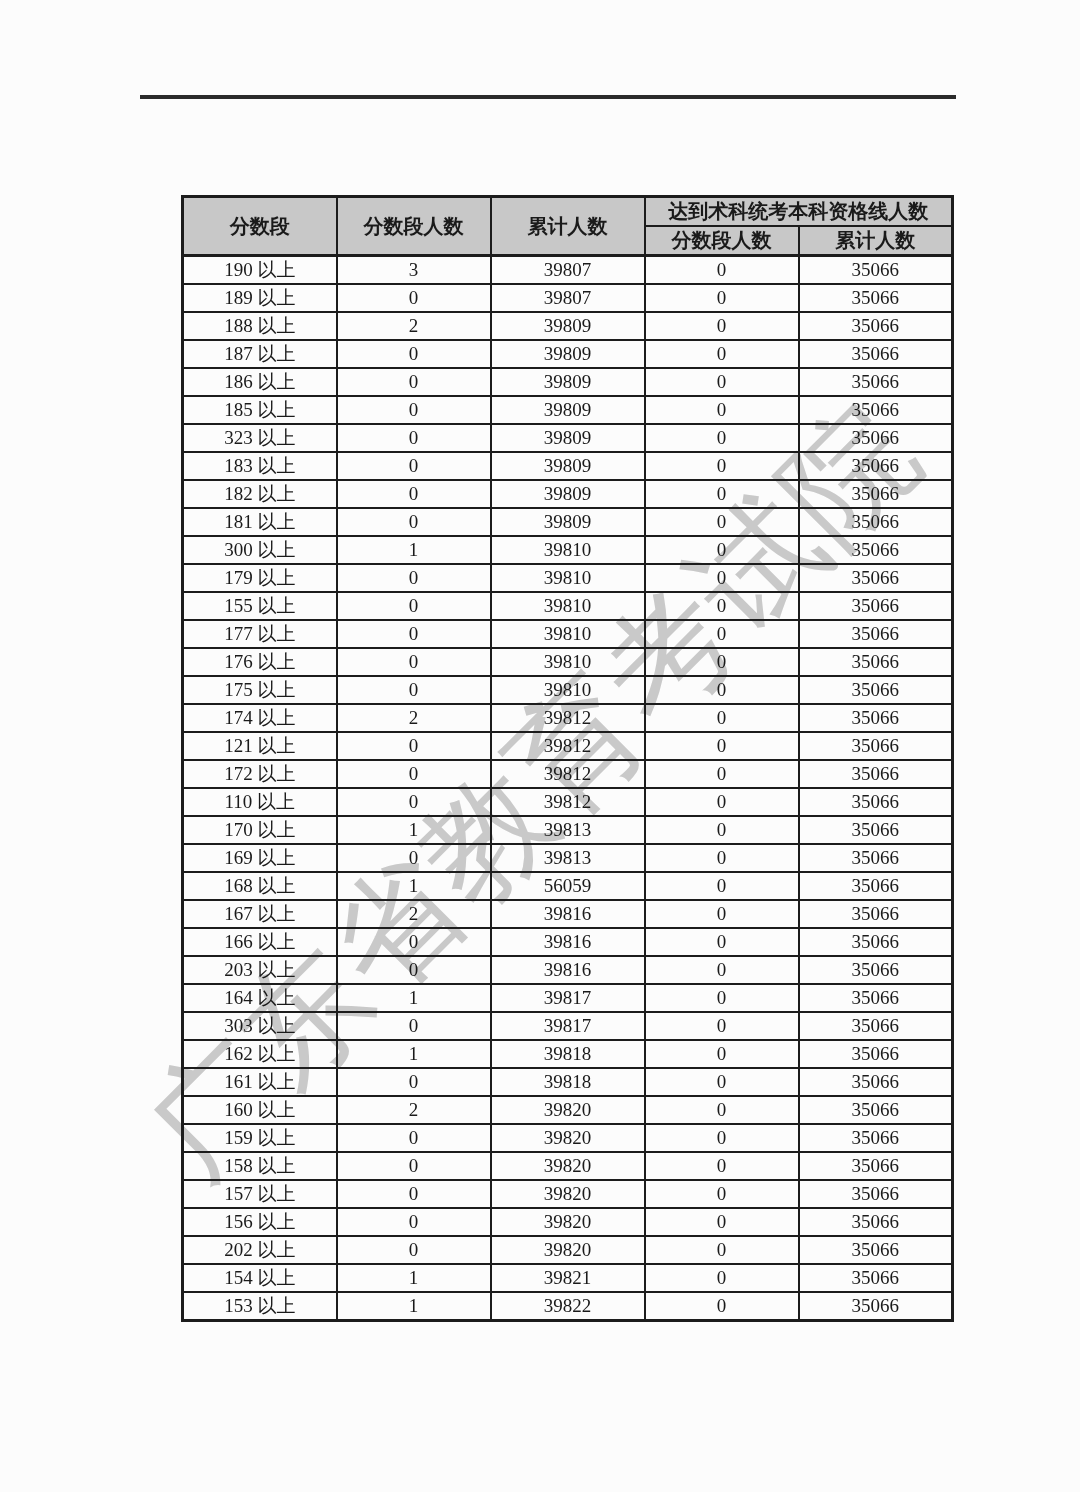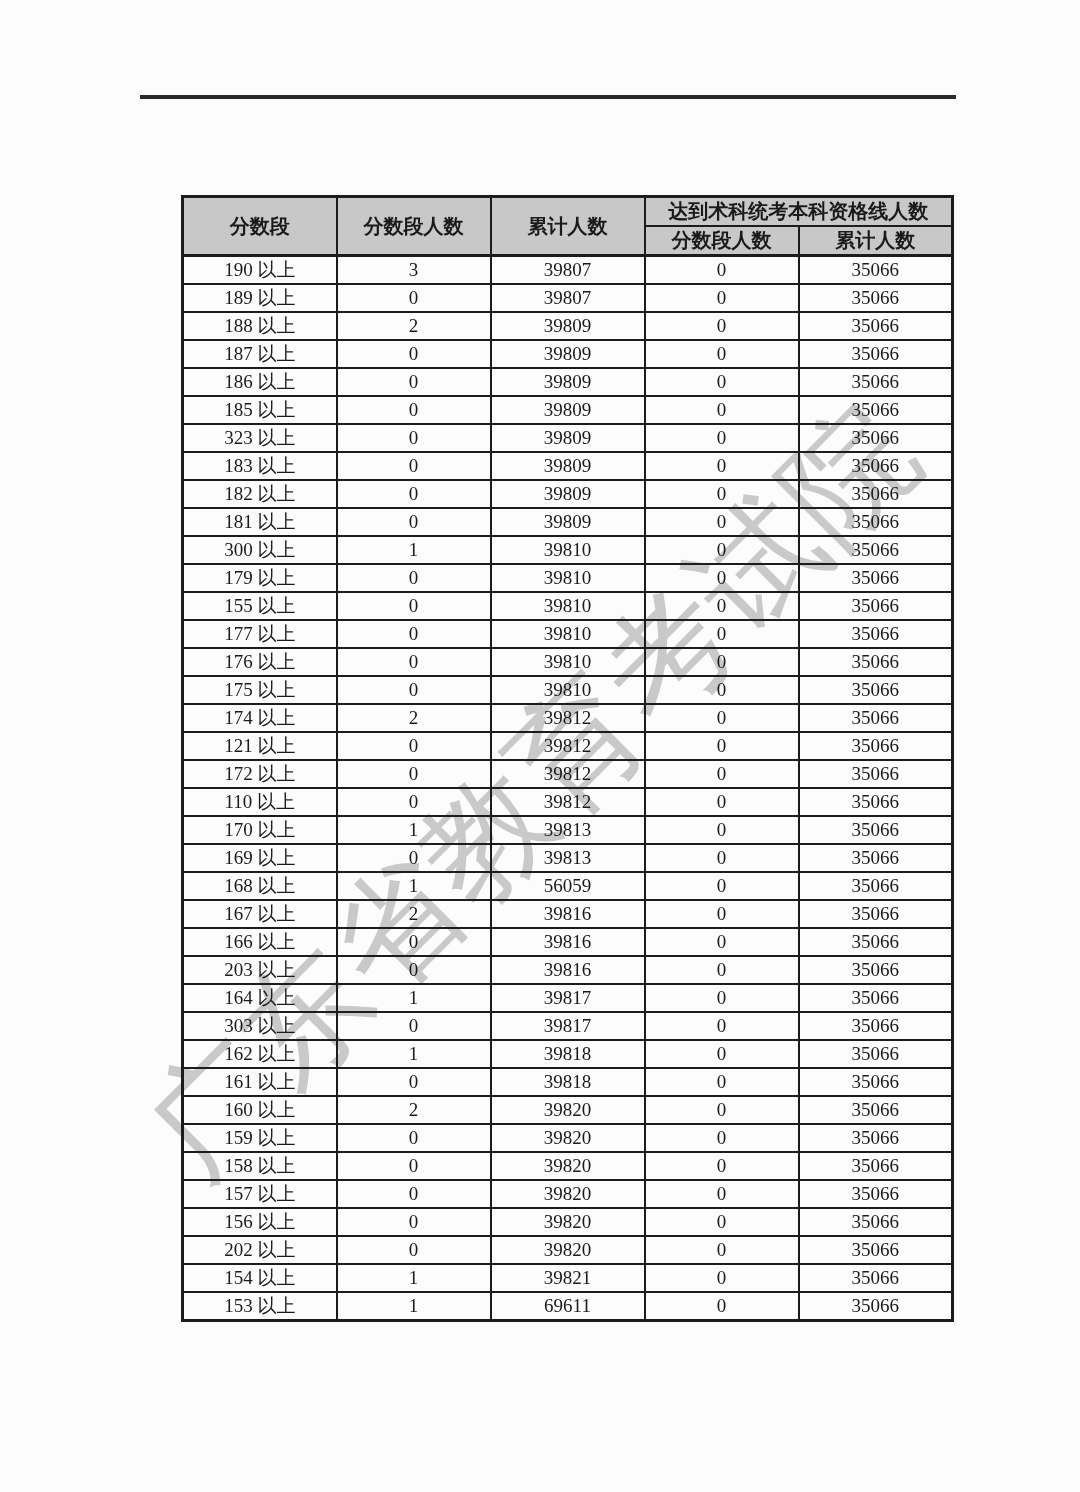--- a/index.html
+++ b/index.html
@@ -402,19 +402,19 @@
     <td>154 以上</td>
     <td>1</td>
     <td>39821</td>
     <td>0</td>
     <td>35066</td>
   </tr>
 
   <tr>
     <td>153 以上</td>
     <td>1</td>
-    <td>69611</td>
+    <td>39822</td>
     <td>0</td>
     <td>35066</td>
   </tr>
 </tbody>
   </table>
 </div>
 
 </body></html>

